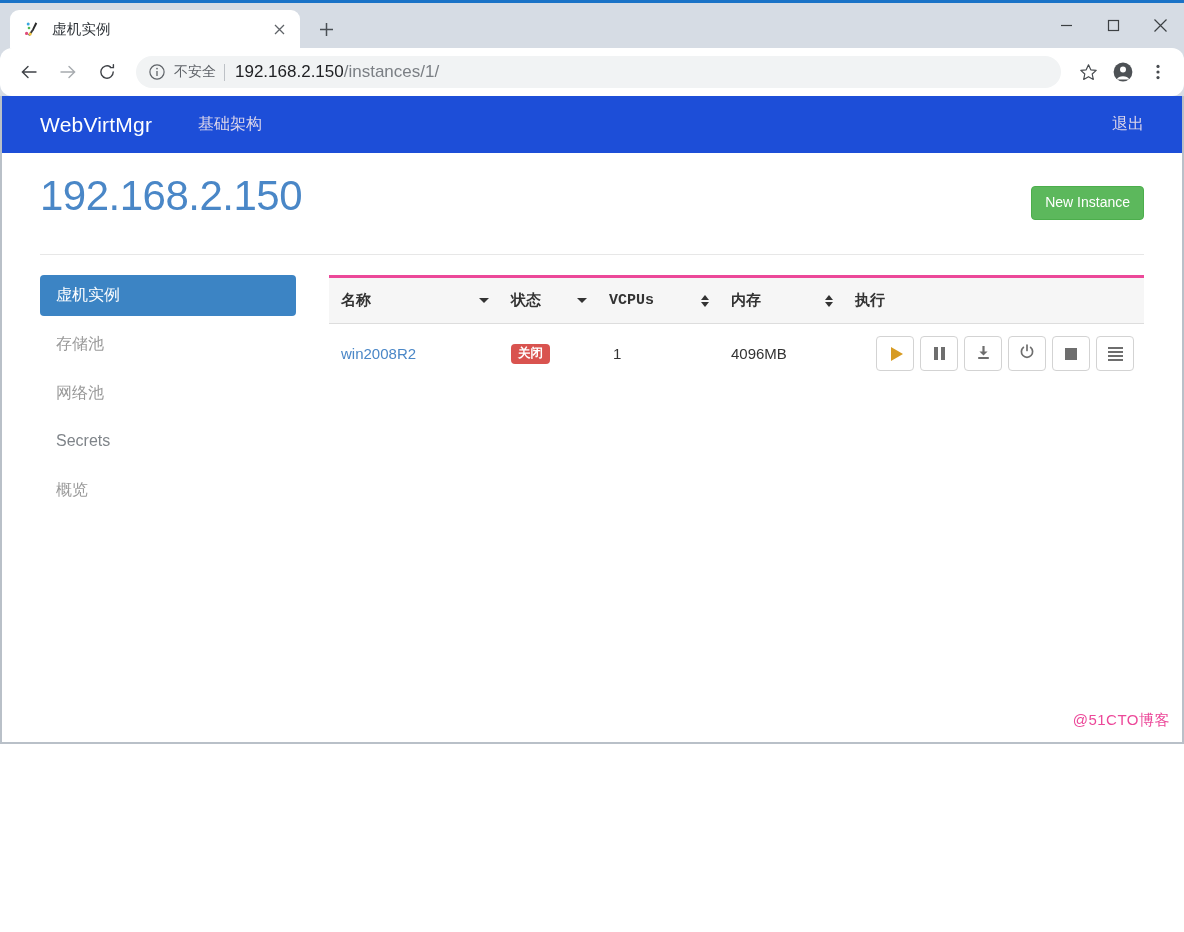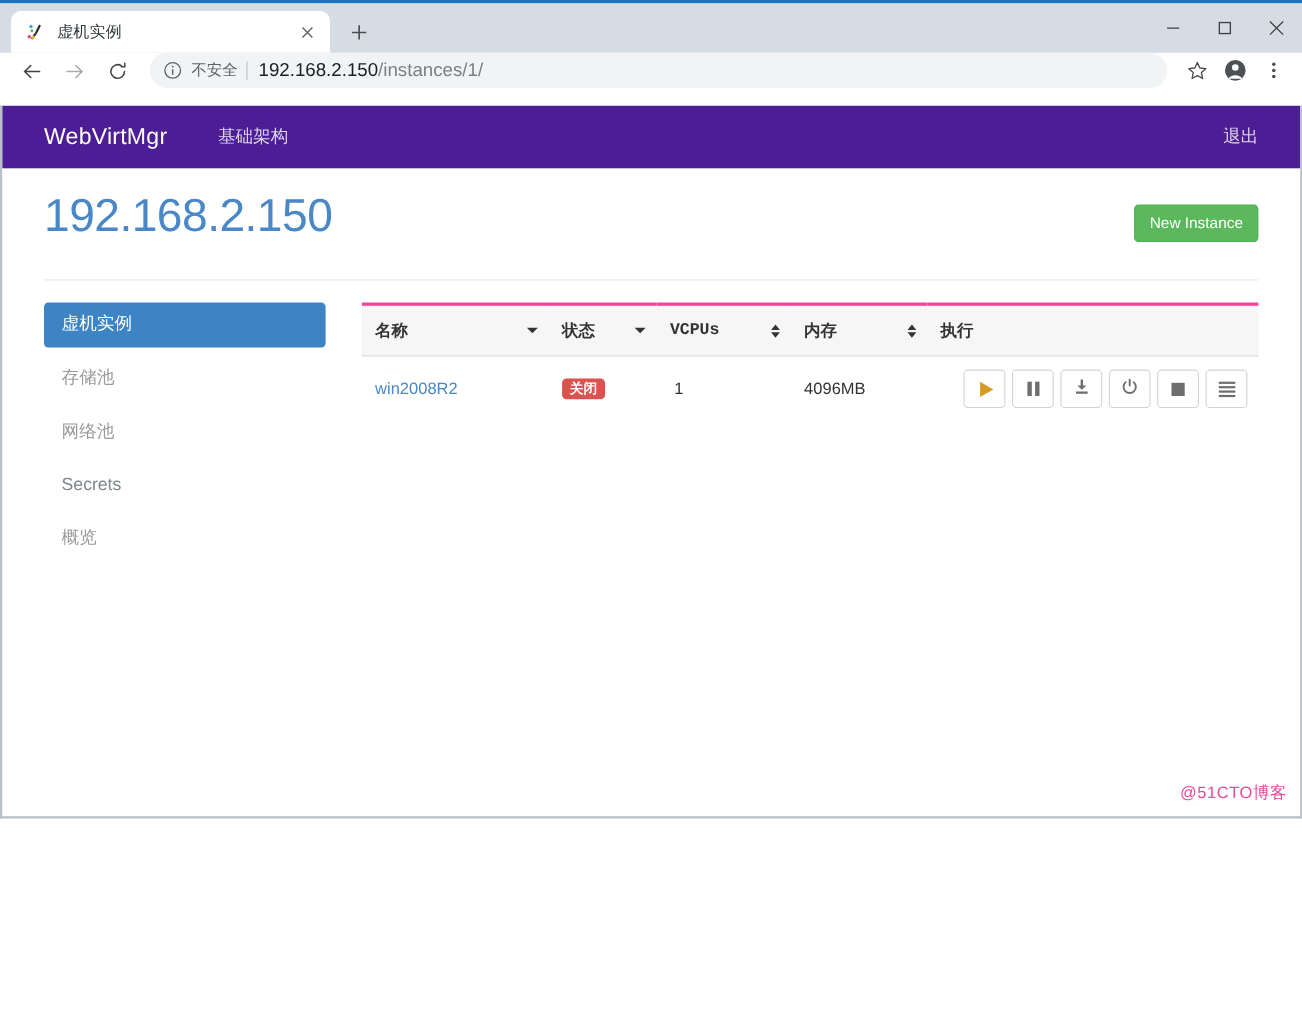--- a/index.html
+++ b/index.html
@@ -88,22 +88,24 @@
     width: 47px; height: 45px;
     display: flex; align-items: center; justify-content: center;
     color: #3c4043;
   }
 
   
   .toolbar {
     height: 48px;
     background: #ffffff;
     display: flex;
+    align-items: center;
     padding: 0 10px 0 12px;
     position: relative;
+    border-radius: 12px;
   }
   .navbtn {
     width: 34px; height: 34px;
     margin-right: 5px;
     display: flex; align-items: center; justify-content: center;
     color: #3f4247;
     flex: 0 0 34px;
   }
   .navbtn.fwd { color: #a7abaf; }
   .navbtn.reload { margin-right: 12px; }
@@ -155,21 +157,21 @@
     position: relative;
     overflow: hidden;
     border-left: 2px solid #b9c0c8;
     border-right: 2px solid #b9c0c8;
     border-bottom: 2px solid #b9c0c8;
   }
 
   
   .appnav {
     height: 57px;
-    background: #4c1d95;
+    background: #1d4ed8;
     display: flex;
     align-items: center;
     padding: 0 38px;
     position: relative;
   }
   .brand {
     color: #ffffff;
     font-size: 21px;
     letter-spacing: .2px;
     margin-right: 46px;

